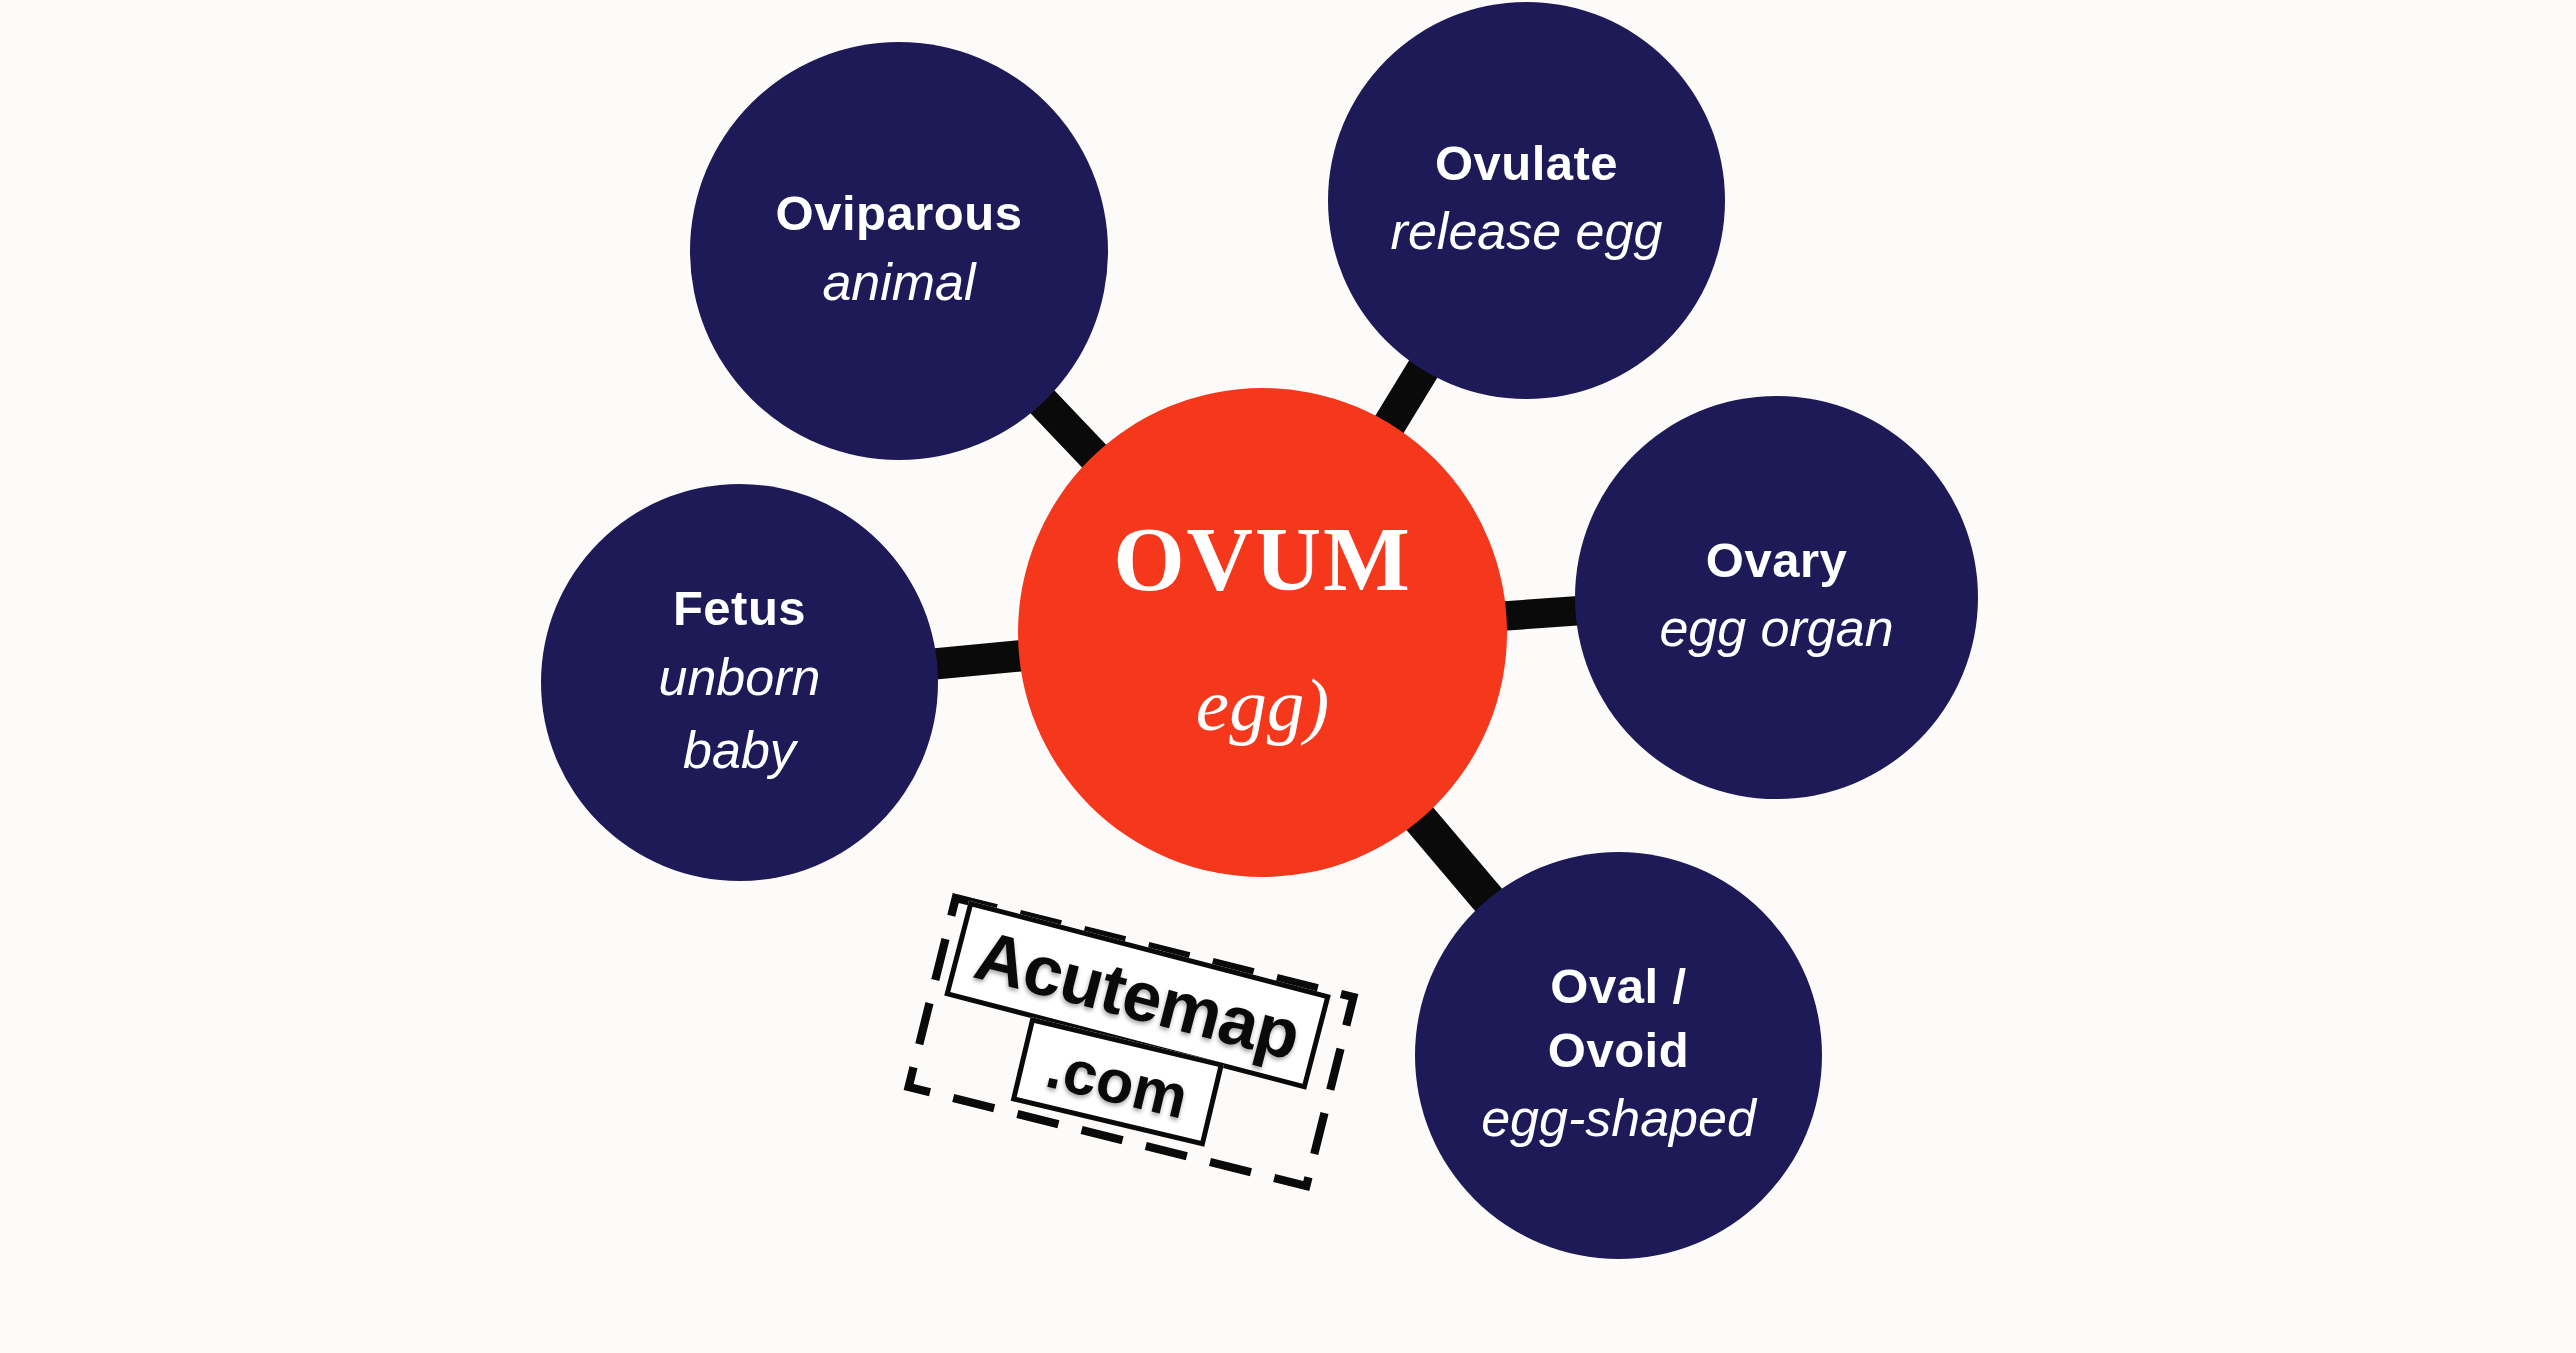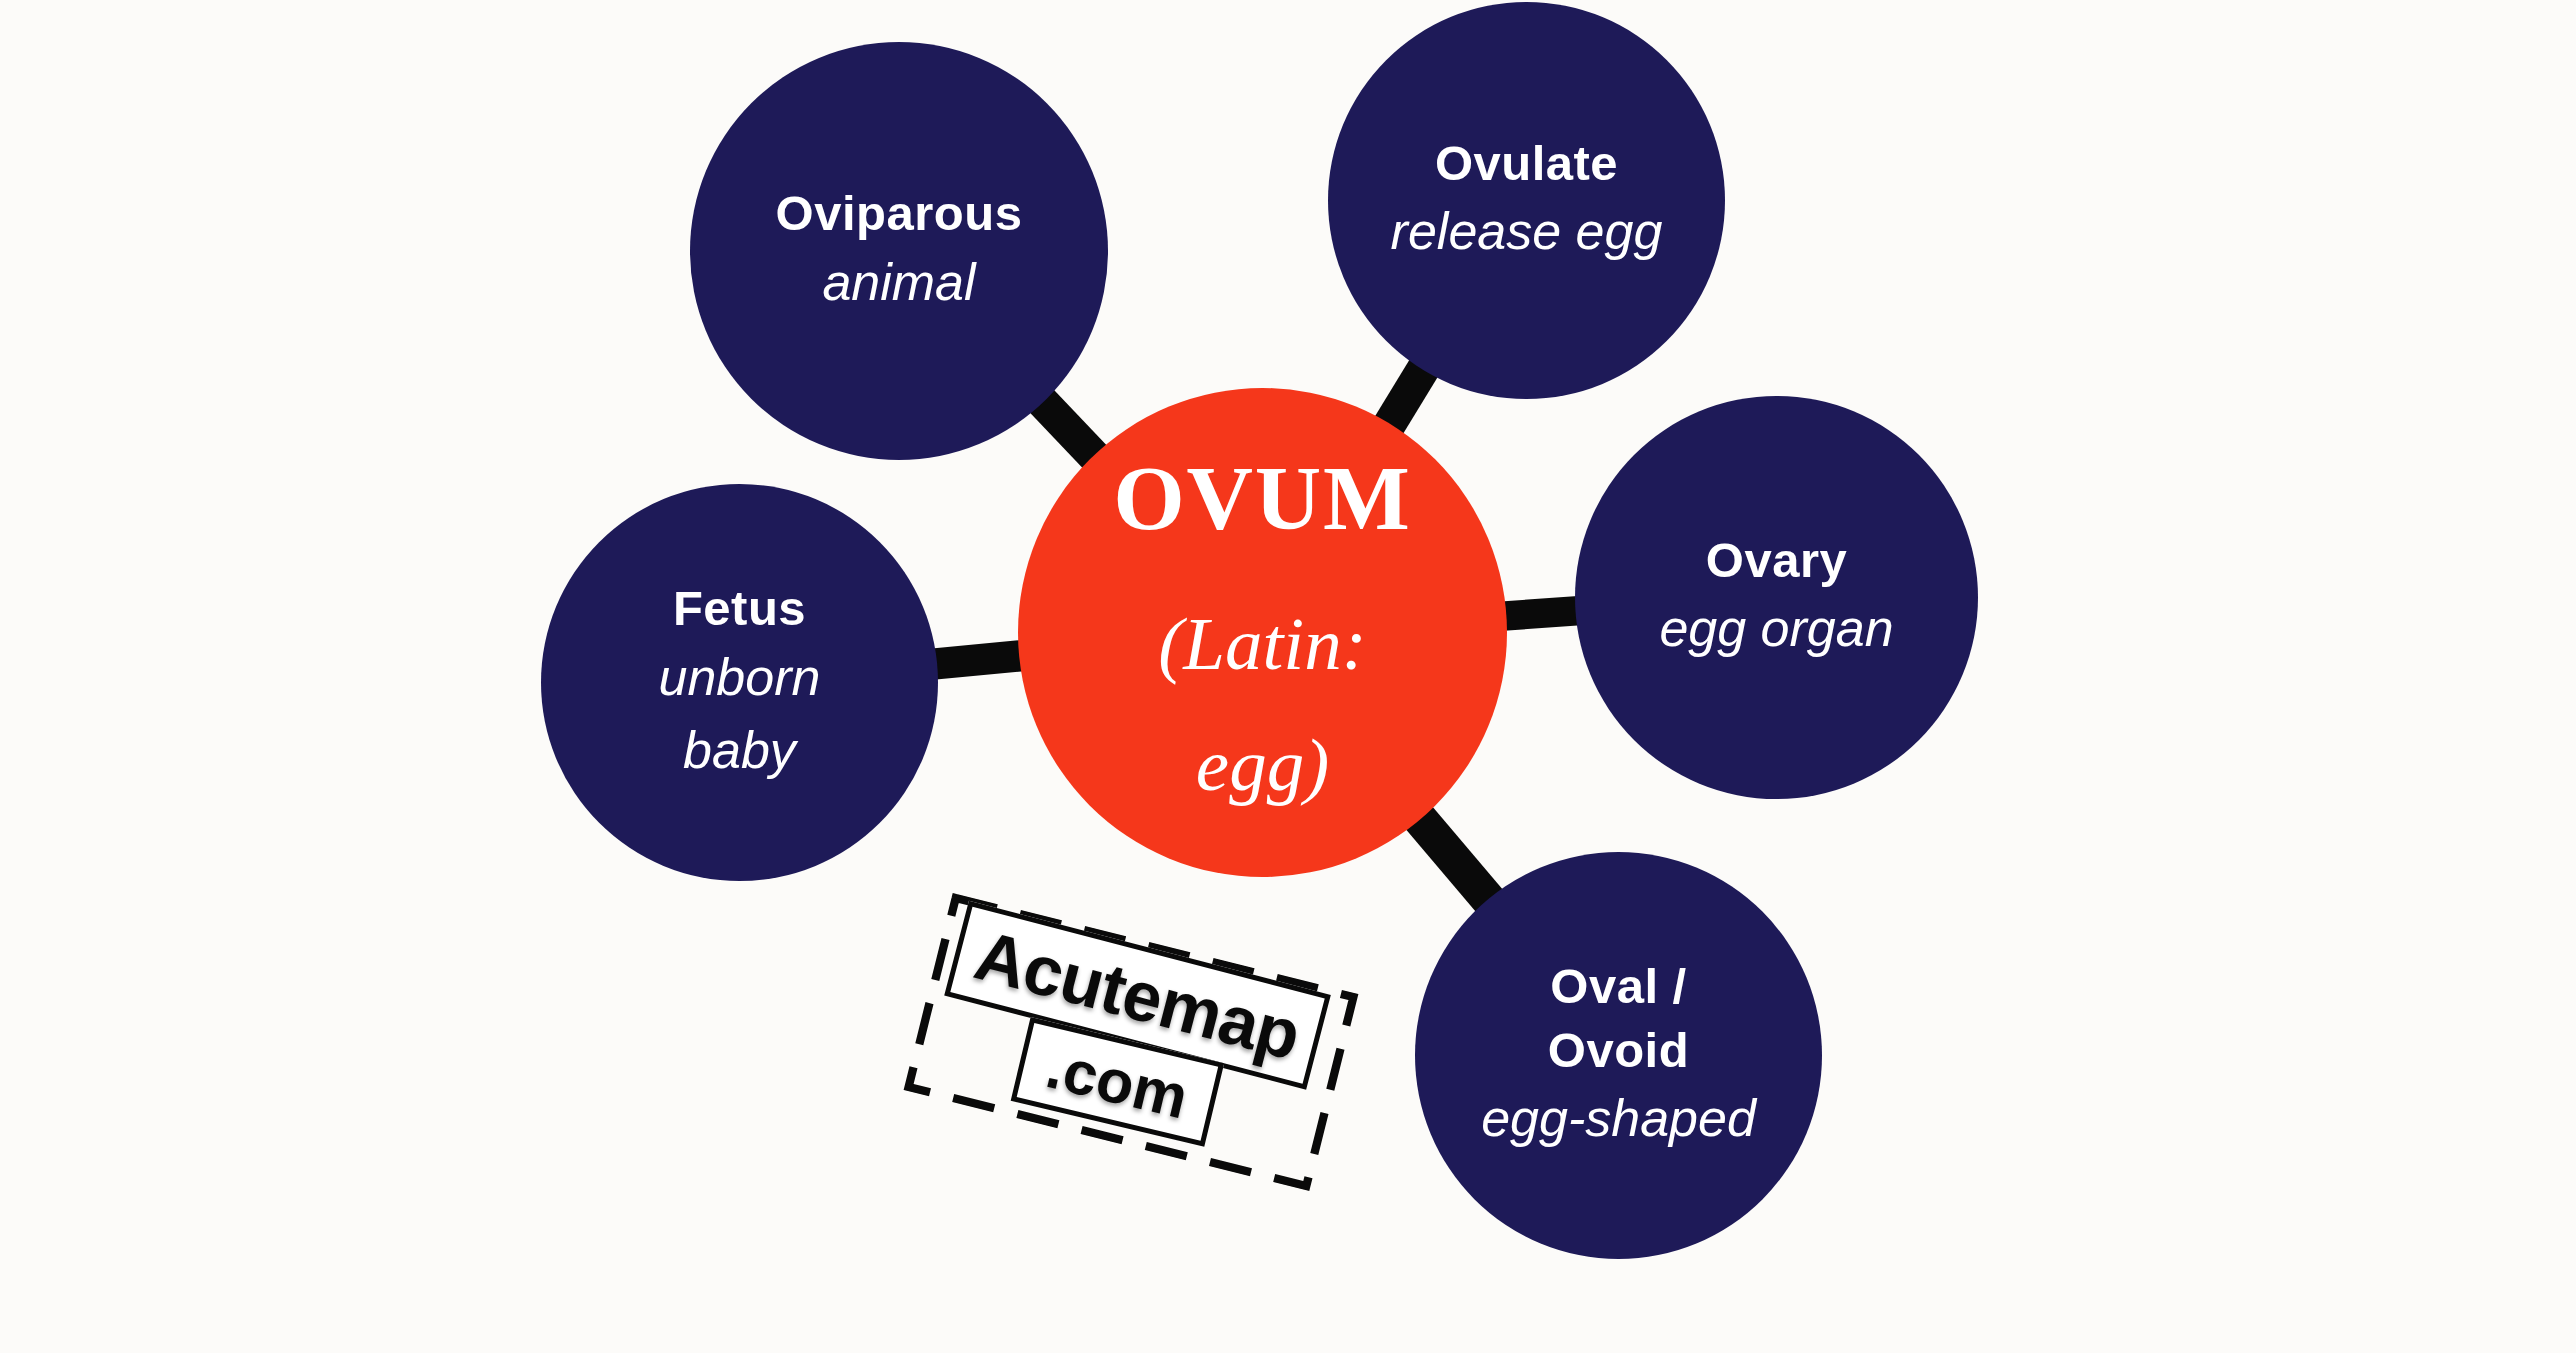--- a/index.html
+++ b/index.html
@@ -114,21 +114,20 @@
   <svg class="connectors" viewBox="0 0 2800 1471" xmlns="http://www.w3.org/2000/svg">
     <line x1="1372" y1="688" x2="977" y2="273" stroke-width="36" style="stroke: var(--color-connector,#0a0a0a)"></line>
     <line x1="1372" y1="688" x2="1660" y2="216" stroke-width="36" style="stroke: var(--color-connector,#0a0a0a)"></line>
     <line x1="1372" y1="688" x2="1931" y2="649" stroke-width="32" style="stroke: var(--color-connector,#0a0a0a)"></line>
     <line x1="1372" y1="688" x2="1761" y2="1147" stroke-width="38" style="stroke: var(--color-connector,#0a0a0a)"></line>
     <line x1="1372" y1="688" x2="804" y2="742" stroke-width="34" style="stroke: var(--color-connector,#0a0a0a)"></line>
   </svg>
 
   <div class="node center node-center">
     <div class="term">OVUM</div>
-    <div class="def">(Latin:</div>
     <div class="def">egg)</div>
   </div>
 
   <div class="node satellite node-oviparous">
     <div class="term">Oviparous</div>
     <div class="def">animal</div>
   </div>
 
   <div class="node satellite node-ovulate">
     <div class="term">Ovulate</div>

